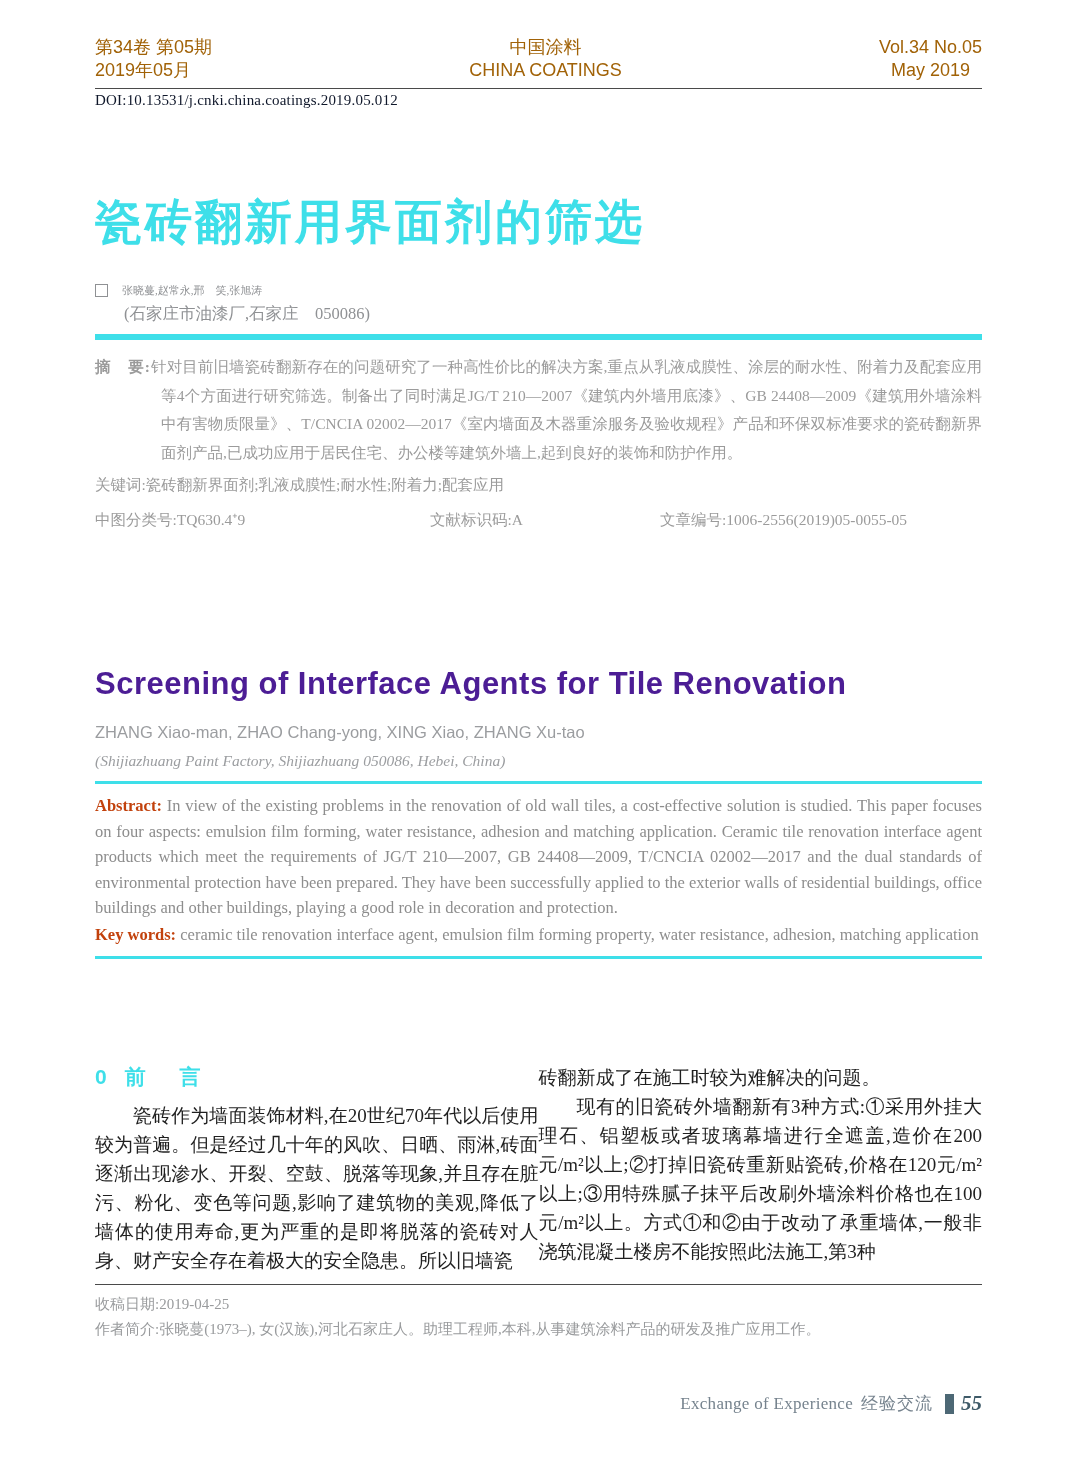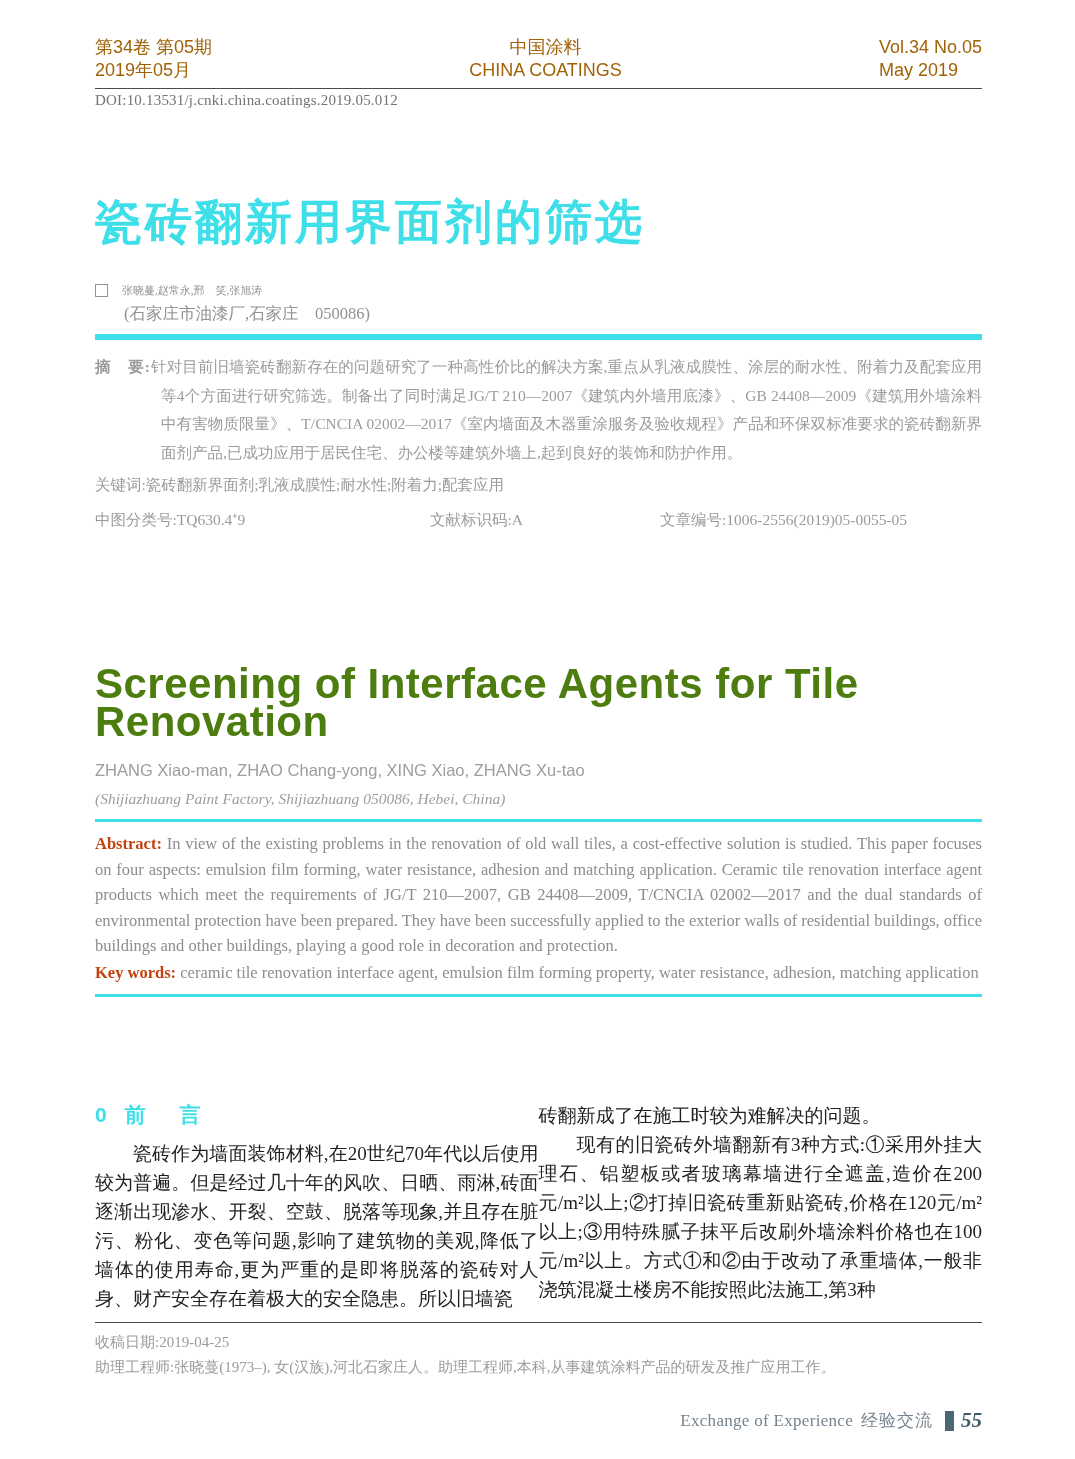--- a/index.html
+++ b/index.html
@@ -22,24 +22,24 @@
     align-items: flex-start;
     color: #a16207;
     font-family: "Liberation Sans", sans-serif;
     font-size: 18px;
     line-height: 23px;
     padding-bottom: 6px;
     border-bottom: 1.5px solid #4a4a4a;
   }
   .jheader .col { display: flex; flex-direction: column; }
   .jheader .col.center { text-align: center; }
-  .jheader .col.right { text-align: left; }
+  .jheader .col.right { text-align: center; }
   .doi {
     margin-top: 3px;
-    color: #737373;
+    color: #0f172a;
     font-size: 15px;
     letter-spacing: 0.2px;
   }
 
   
   .title-cn {
     margin-top: 84px;
     color: #3edfe9;
     font-family: "Liberation Sans", sans-serif;
     font-weight: bold;
@@ -97,24 +97,24 @@
     color: #9b9b9b;
     font-size: 15.5px;
     line-height: 26px;
   }
   .meta-row .m1 { width: 335px; }
   .meta-row .m2 { width: 230px; }
 
   
   .title-en {
     margin-top: 132px;
-    color: #4d7c0f;
-    font-family: "Liberation Sans", sans-serif;
-    font-weight: bold;
-    font-size: 42px;
+    color: #4c1d95;
+    font-family: "Liberation Sans", sans-serif;
+    font-weight: bold;
+    font-size: 31px;
     line-height: 38px;
     letter-spacing: 0.5px;
   }
   .authors-en {
     margin-top: 17px;
     color: #9b9da0;
     font-family: "Liberation Sans", sans-serif;
     font-size: 16.5px;
     line-height: 24px;
   }
@@ -173,21 +173,21 @@
     padding-top: 7px;
     color: #999b9d;
     font-size: 15px;
     line-height: 25px;
   }
 
   
   .pfooter {
     position: absolute;
     right: 93px;
-    bottom: 26px;
+    bottom: 43px;
     display: flex;
     align-items: center;
     color: #76838e;
     font-size: 17px;
   }
   .pfooter .en { font-style: normal; letter-spacing: 0.3px; }
   .pfooter .cn { margin-left: 8px; letter-spacing: 1px; }
   .pfooter .pbar {
     display: inline-block;
     width: 9px; height: 20px;
@@ -255,21 +255,21 @@
         <p class="indent">瓷砖作为墙面装饰材料,在20世纪70年代以后使用较为普遍。但是经过几十年的风吹、日晒、雨淋,砖面逐渐出现渗水、开裂、空鼓、脱落等现象,并且存在脏污、粉化、变色等问题,影响了建筑物的美观,降低了墙体的使用寿命,更为严重的是即将脱落的瓷砖对人身、财产安全存在着极大的安全隐患。所以旧墙瓷</p>
       </div>
       <div class="bcol">
         <p>砖翻新成了在施工时较为难解决的问题。</p>
         <p class="indent">现有的旧瓷砖外墙翻新有3种方式:①采用外挂大理石、铝塑板或者玻璃幕墙进行全遮盖,造价在200元/m²以上;②打掉旧瓷砖重新贴瓷砖,价格在120元/m²以上;③用特殊腻子抹平后改刷外墙涂料价格也在100元/m²以上。方式①和②由于改动了承重墙体,一般非浇筑混凝土楼房不能按照此法施工,第3种</p>
       </div>
     </div>
 
     <div class="footnote">
       <div><span>收稿日期:</span><span>2019-04-25</span></div>
-      <div><span>助理工程师:</span><span>张晓蔓(1973–), 女(汉族),河北石家庄人。助理工程师,本科,从事建筑涂料产品的研发及推广应用工作。</span></div>
+      <div><span>作者简介:</span><span>张晓蔓(1973–), 女(汉族),河北石家庄人。助理工程师,本科,从事建筑涂料产品的研发及推广应用工作。</span></div>
     </div>
   </div>
 
   <div class="pfooter">
     <span class="en">Exchange of Experience</span>
     <span class="cn">经验交流</span>
     <span class="pbar"></span>
     <span class="pnum">55</span>
   </div>
 </div>

